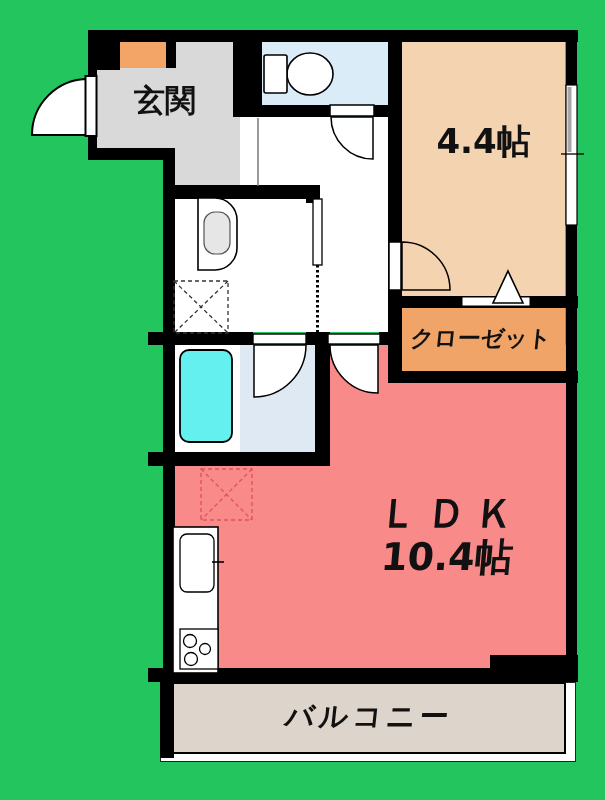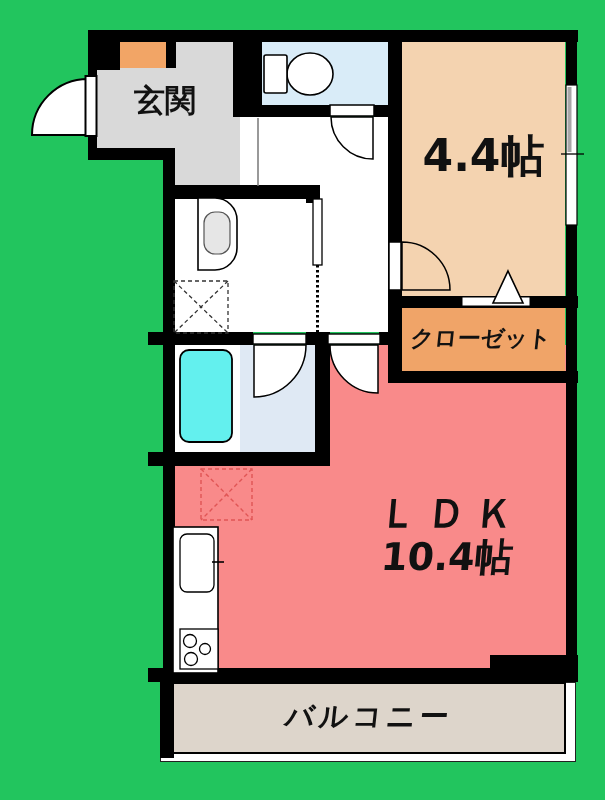--- a/index.html
+++ b/index.html
@@ -116,21 +116,21 @@
     <g>
       <rect x="566" y="85" width="11" height="140" fill="#fff" stroke="#000" stroke-width="1.2"></rect>
       <rect x="567.5" y="87" width="4" height="65" fill="#a8a8a8"></rect>
       <line x1="561" y1="154" x2="584" y2="154" stroke="#000" stroke-width="1.3"></line>
     </g>
   </svg>
 
   <div class="lbl" style="left:97px;top:84px;width:136px;font-size:31px;">玄関</div>
 
   <div class="lbl" style="left:402px;top:118px;width:163px;font-size:36px;">
-    <div style="font-size:44px;margin-top:15px;">4.4帖</div>
+    <div style="font-size:34px;margin-top:6px;">4.4帖</div>
   </div>
 
   <div class="lbl" style="left:397px;top:326px;width:168px;font-size:23px;transform:skewX(-6deg);">クローゼット</div>
 
   <div class="lbl" style="left:330px;top:492px;width:238px;transform:skewX(-5deg);">
     <div style="font-size:40px;letter-spacing:8px;">ＬＤＫ</div>
     <div style="font-size:38px;margin-top:4px;">10.4帖</div>
   </div>
 
   <div class="lbl" style="left:172px;top:701px;width:394px;font-size:29px;letter-spacing:4px;transform:skewX(-6deg);">バルコニー</div>

